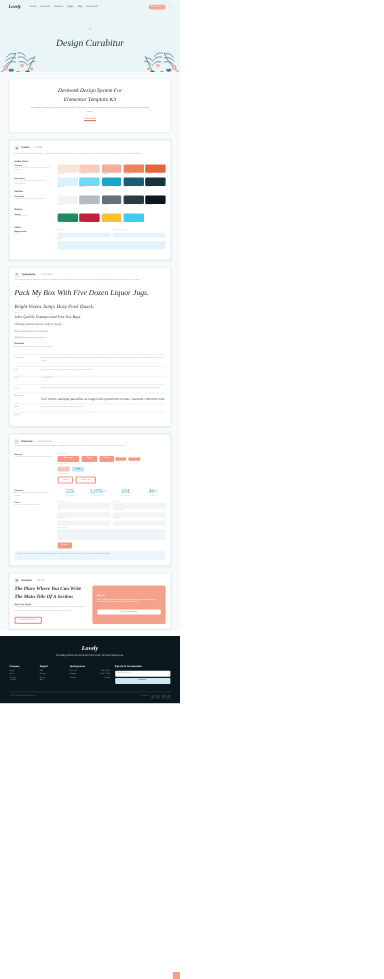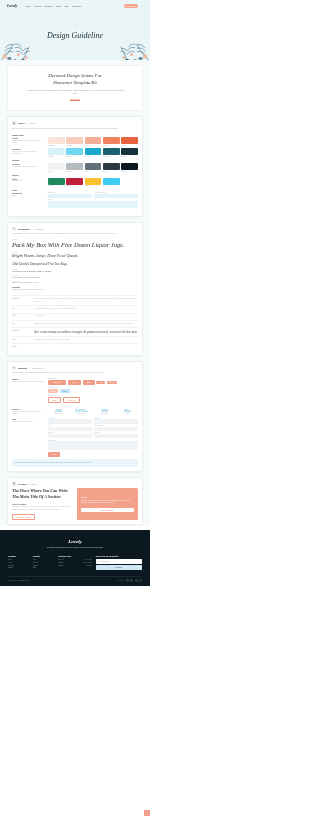--- a/index.html
+++ b/index.html
@@ -177,21 +177,21 @@
       <span>Pages</span>
       <span>Blog</span>
       <span>Contact Us</span>
     </div>
     <div class="hdr-btn">Get In Touch</div>
     <div class="hdr-cart">▢</div>
   </div>
 
   <div class="hero">
     <div class="hero-orn">❧</div>
-    <div class="hero-title">Design Guideline</div>
+    <div class="hero-title">Design Curabitur</div>
     <svg class="floral l" viewBox="0 0 60 46">
       <g fill="none" stroke="#2f5f7a" stroke-width="1.1" opacity=".85">
         <path d="M4 44 C14 36 22 26 27 14"></path>
           <path d="M27 16 C22 14 16 16 13 21"></path>
         <path d="M27 22 C22 20 15 22 12 27"></path>
           <path d="M27 28 C22 26 15 28 12 33"></path>
         <path d="M29 15 C33 13 39 15 41 20"></path>
           <path d="M30 21 C34 19 41 21 43 26"></path>
         <path d="M31 28 C35 26 42 28 44 33"></path>
           <path d="M44 42 C48 34 52 26 55 19"></path>

